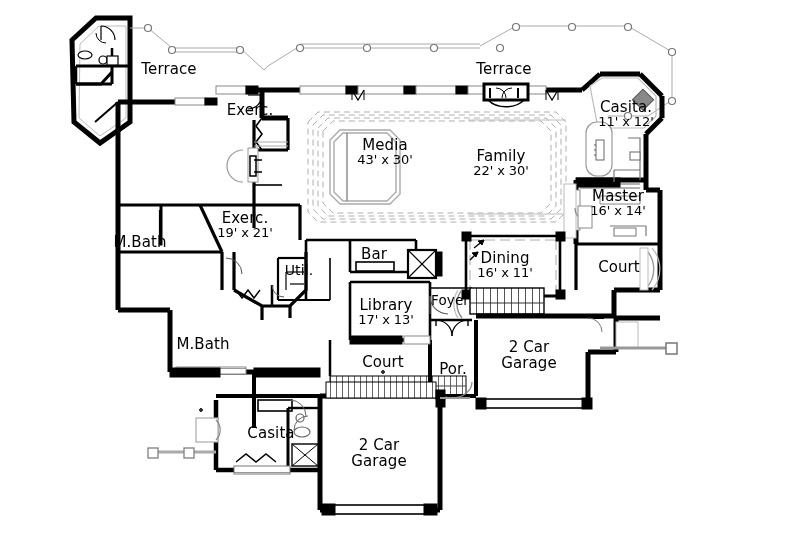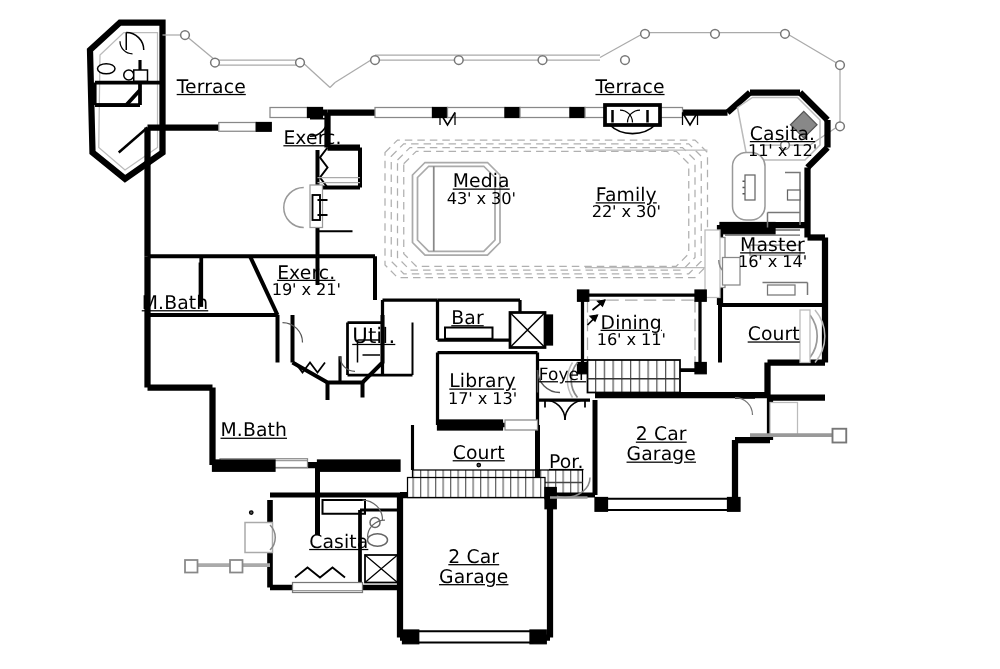--- a/index.html
+++ b/index.html
@@ -15,24 +15,24 @@
   .lbl{
     position:absolute;
     color:#000000;
     text-align:center;
     line-height:1.05;
     white-space:nowrap;
     transform:translate(-50%,-50%);
     pointer-events:none;
     font-family:"DejaVu Sans","Liberation Sans",sans-serif;
   }
-  .lbl .name{display:block;font-size:15px;font-weight:400;letter-spacing:.1px;text-decoration:underline;}
+  .lbl .name{display:block;font-size:15px;font-weight:400;letter-spacing:.1px;}
   .lbl .dim{display:block;font-size:13px;font-weight:400;letter-spacing:-.1px;margin-top:-1px;}
   .lbl.small .name{font-size:13.5px;}
-  .lbl.tiny .name{font-size:17px;}
+  .lbl.tiny .name{font-size:14px;}
 </style>
 </head>
 <body>
 
 <div id="plan-root">
 
   <svg id="plan-svg" viewBox="0 0 800 535" xmlns="http://www.w3.org/2000/svg">
     <defs>
       <pattern id="stairhatch" width="7" height="10" patternUnits="userSpaceOnUse">
         <rect width="7" height="10" fill="#ffffff"></rect>

